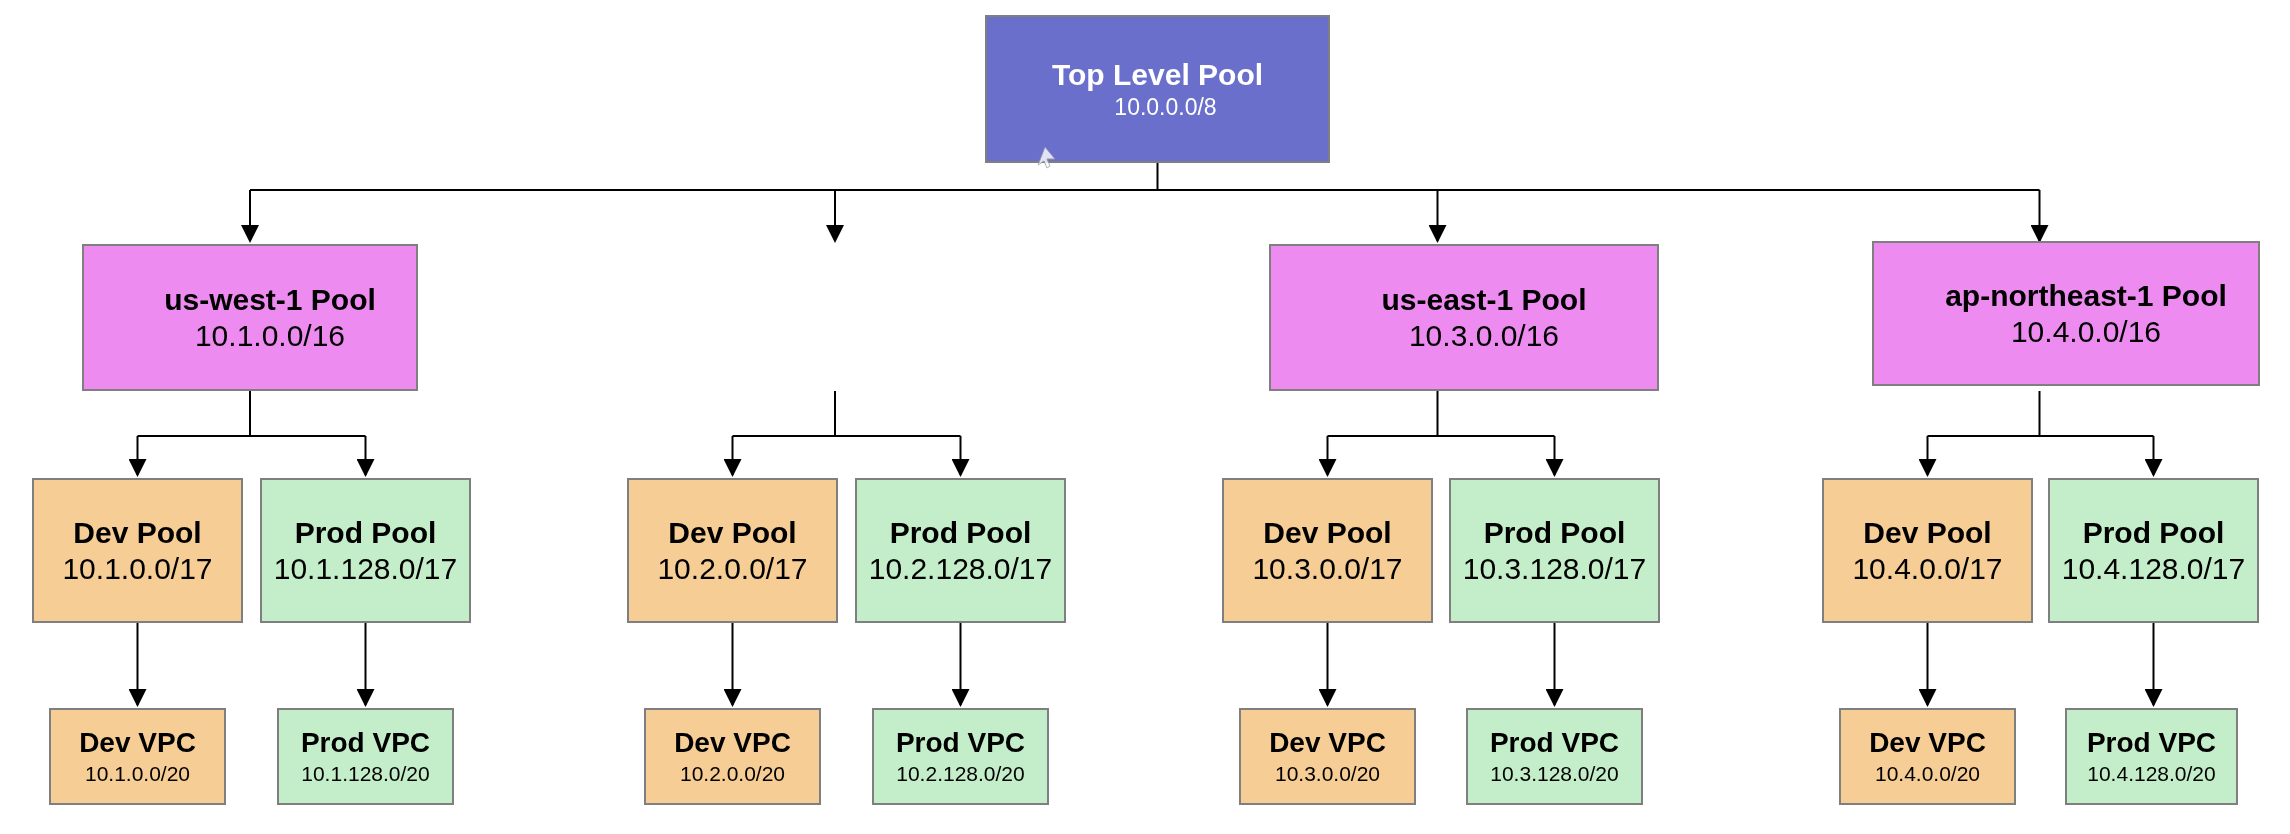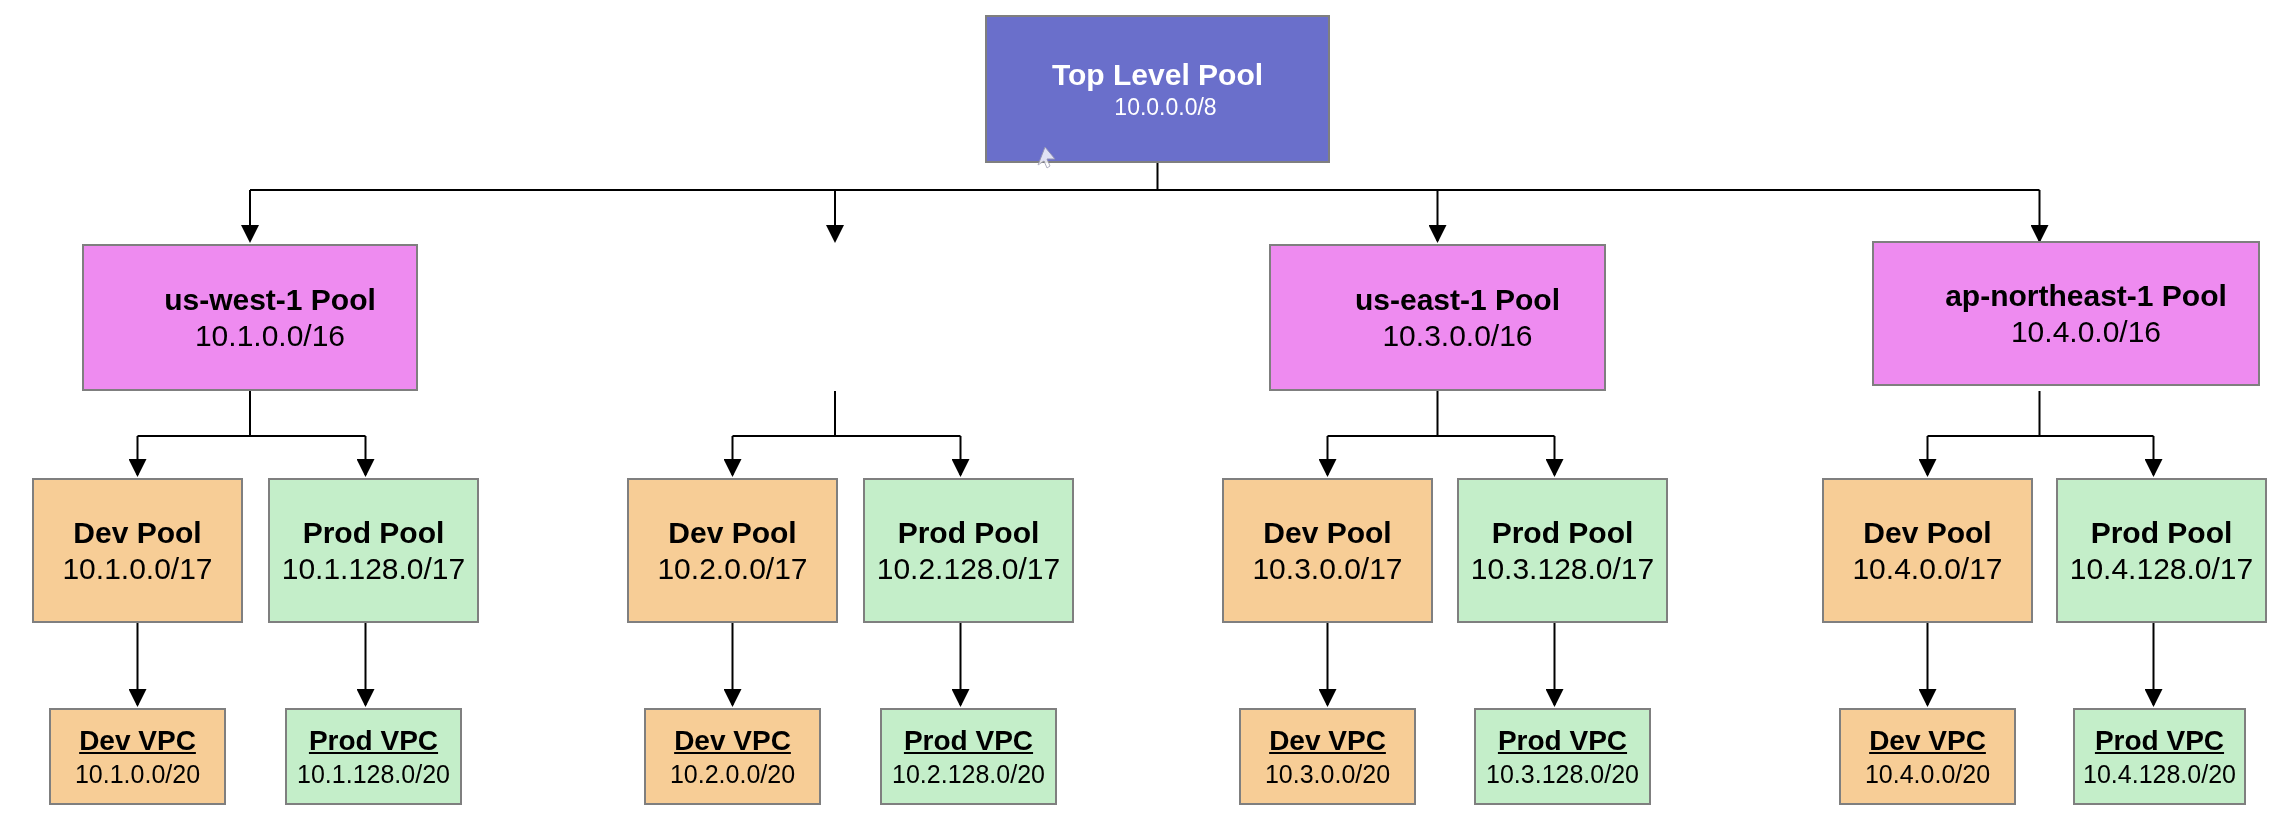--- a/index.html
+++ b/index.html
@@ -21,23 +21,23 @@
     border:2px solid var(--border);
     display:flex; flex-direction:column; align-items:center; justify-content:center;
     text-align:center; color:var(--node_text); gap:5px; white-space:nowrap;
   }
   .node .title{font-weight:700; font-size:30px; line-height:1.05;}
   .node .cidr{font-size:30px; line-height:1.05;}
   .node.root{background:var(--root_fill); color:var(--root_text);}
   .node.root .cidr{font-size:23px;margin-left:16px;}
   .node.region{background:var(--region_fill);padding-left:40px;}
   .node.dev{background:var(--dev_fill);}
-  .node.prod{background:var(--prod_fill);margin-left:8px;}
-  .node.vpc .title{font-size:28px;text-decoration:underline;}
-  .node.vpc .cidr{font-size:25px;}
+  .node.prod{background:var(--prod_fill);}
+  .node.vpc .title{font-size:28px;}
+  .node.vpc .cidr{font-size:21px;}
   .cursor{position:absolute; left:1036px; top:146px; opacity:.8;}
 </style>
 </head>
 <body>
 
 <div class="canvas">
 
   <svg class="wires" viewBox="0 0 2290 834" xmlns="http://www.w3.org/2000/svg">
     <defs>
       <marker id="arrow" viewBox="0 0 9 9" refX="8" refY="4.5" markerWidth="9" markerHeight="9" orient="auto">
@@ -116,21 +116,21 @@
   </div>
   <div class="node dev vpc" style="left:644px;top:708px;width:177px;height:97px">
     <div class="title">Dev VPC</div>
     <div class="cidr">10.2.0.0/20</div>
   </div>
   <div class="node prod vpc" style="left:872px;top:708px;width:177px;height:97px">
     <div class="title">Prod VPC</div>
     <div class="cidr">10.2.128.0/20</div>
   </div>
 
-  <div class="node region" style="left:1269px;top:244px;width:337px;height:147px">
+  <div class="node region" style="left:1269px;top:244px;width:390px;height:147px">
     <div class="title">us-east-1 Pool</div>
     <div class="cidr">10.3.0.0/16</div>
   </div>
   <div class="node dev" style="left:1222px;top:478px;width:211px;height:145px">
     <div class="title">Dev Pool</div>
     <div class="cidr">10.3.0.0/17</div>
   </div>
   <div class="node prod" style="left:1449px;top:478px;width:211px;height:145px">
     <div class="title">Prod Pool</div>
     <div class="cidr">10.3.128.0/17</div>

